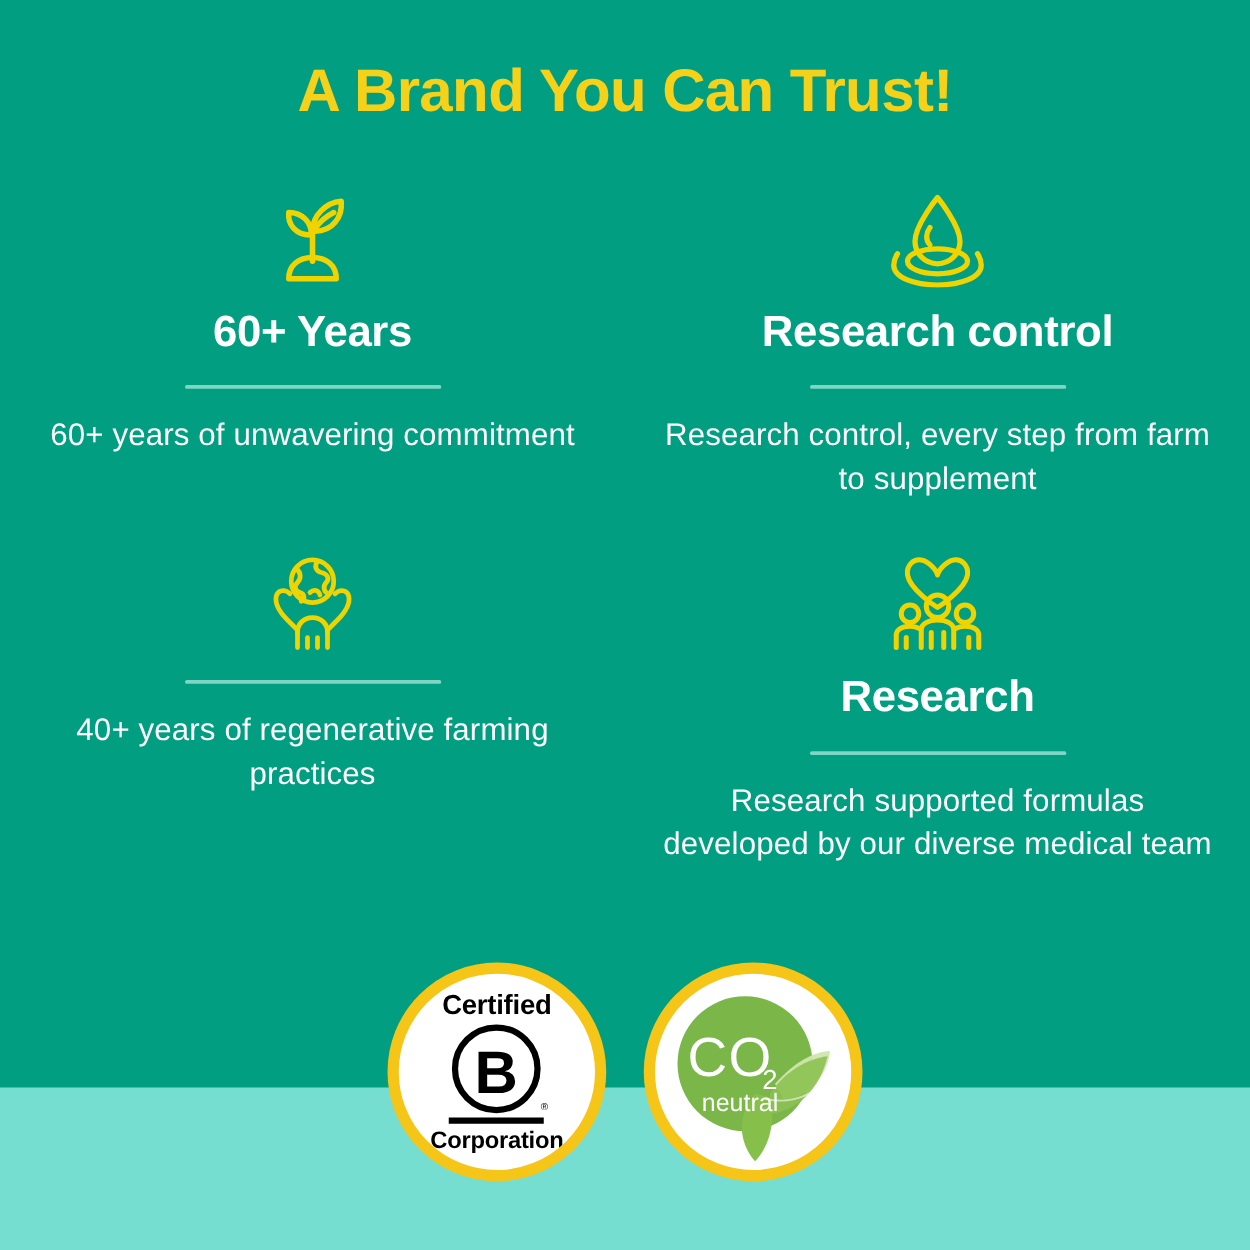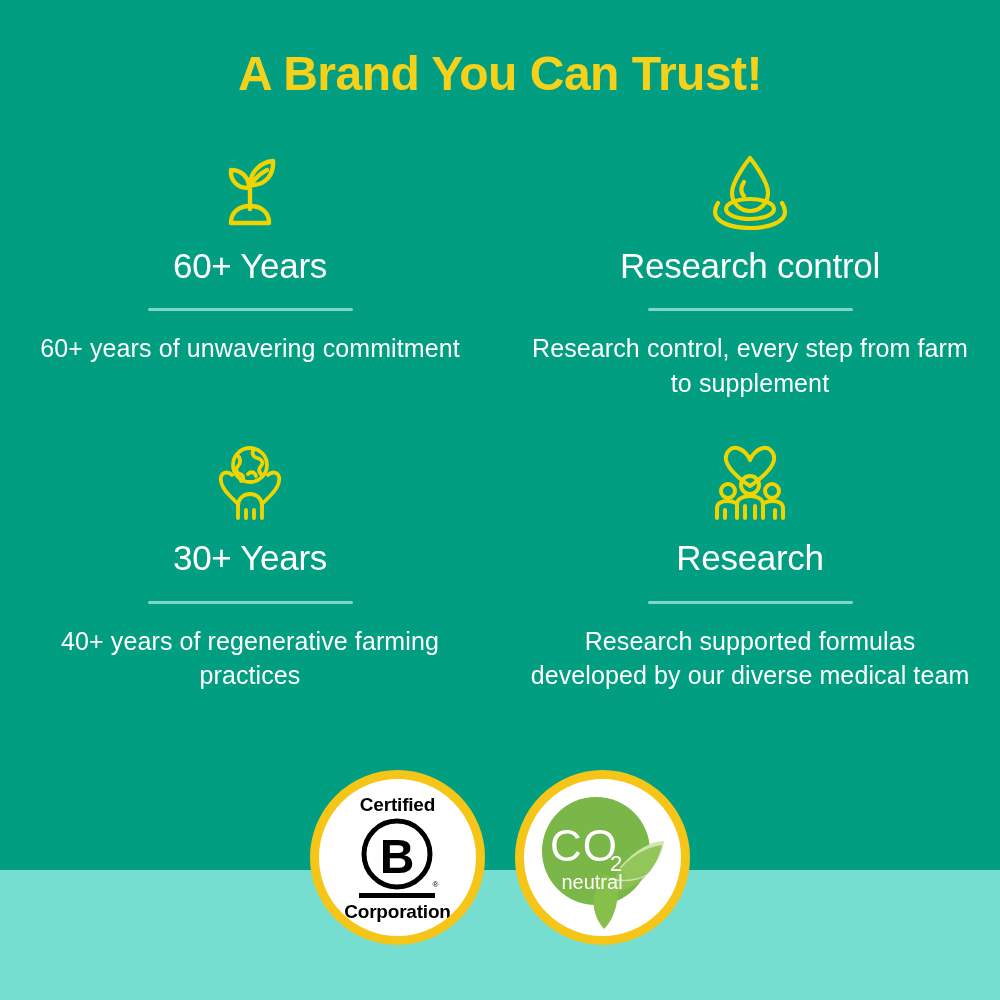--- a/index.html
+++ b/index.html
@@ -62,21 +62,21 @@
     display: flex;
     align-items: flex-end;
     justify-content: center;
     margin-bottom: 16px;
   }
   .feature-icon svg {
     display: block;
   }
   .feature-title {
     font-size: 35px;
-    font-weight: normal;
+    font-weight: bold;
     color: #ffffff;
     letter-spacing: -0.3px;
     line-height: 1.15;
   }
   .feature-divider {
     width: 205px;
     height: 3px;
     background: #7fd6c4;
     margin: 22px auto 20px auto;
     border-radius: 2px;
@@ -115,21 +115,21 @@
     overflow: hidden;
   }
   .bcorp-inner {
     display: flex;
     flex-direction: column;
     align-items: center;
     justify-content: center;
     color: #000000;
   }
   .bcorp-certified {
-    font-size: 19px;
+    font-size: 22px;
     font-weight: bold;
     letter-spacing: -0.2px;
     line-height: 1;
     margin-bottom: 3px;
   }
   .bcorp-mark {
     position: relative;
     width: 74px;
     height: 74px;
   }
@@ -210,21 +210,20 @@
             <path d="M27 11 C31 14 31 19 28 22 C25 25 26 29 30 30 C34 31 34 36 31 37"></path>
             <path d="M44 5 C41 9 43 13 47 14 C52 15 54 19 51 22 C48 25 49 30 53 31"></path>
             <path d="M38 30 C41 27 45 28 46 32"></path>
             <path d="M22 31 C18 27 12 28 11 33 C10 38 13 45 20 52 L28 60 L28 74"></path>
             <path d="M58 31 C62 27 68 28 69 33 C70 38 67 45 60 52 L52 60 L52 74"></path>
             <path d="M28 62 C28 55 33 50 40 50 C47 50 52 55 52 62"></path>
             <path d="M36 66 L36 74"></path>
             <path d="M44 66 L44 74"></path>
           </svg>
         </div>
-        <div class="feature-title">30+ Years</div>
         <div class="feature-divider"></div>
         <div class="feature-desc">40+ years of regenerative farming practices</div>
       </div>
 
       <div class="feature">
         <div class="feature-icon">
           <svg width="88" height="78" viewBox="0 0 88 78" fill="none" stroke="#f0d400" stroke-width="4" stroke-linecap="round" stroke-linejoin="round">
             <path d="M44 42 C44 42 22 28 20 16 C19 8 25 3 31 4 C37 5 43 12 44 16 C45 12 51 5 57 4 C63 3 69 8 68 16 C66 28 44 42 44 42 Z"></path>
             <circle cx="44" cy="41" r="9"></circle>
             <circle cx="22" cy="47" r="7"></circle>

